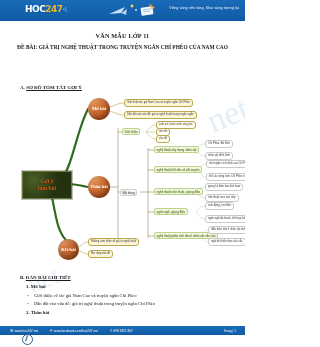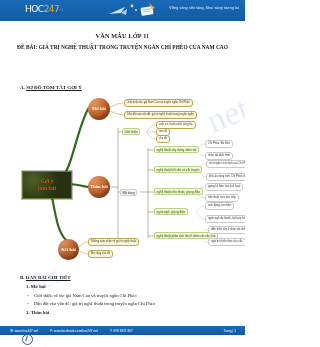--- a/index.html
+++ b/index.html
@@ -15,21 +15,21 @@
   
   .header{
     position:absolute;left:0;top:0;width:245px;height:21px;
     background:#1565b0;
     background:linear-gradient(180deg,#1a6ab8 0%,#0f5ba5 100%);
     overflow:hidden;
   }
   .logo{
     position:absolute;left:25px;top:4px;
     font-family:"DejaVu Sans", sans-serif;
-    font-weight:normal;font-size:9px;letter-spacing:-0.5px;
+    font-weight:bold;font-size:9px;letter-spacing:-0.5px;
     color:#ffffff;line-height:11px;white-space:nowrap;
   }
   .logo .num{color:#f0b323;}
   .logo .dots{color:#8fd0ef;font-size:7px;}
   .hdr-art{position:absolute;left:105px;top:1px;width:55px;height:19px;}
   .tagline{
     position:absolute;right:6px;top:6px;
     font-family:"Liberation Sans", sans-serif;
     font-size:3.6px;color:#ffffff;letter-spacing:0.1px;
     white-space:nowrap;opacity:.95;

